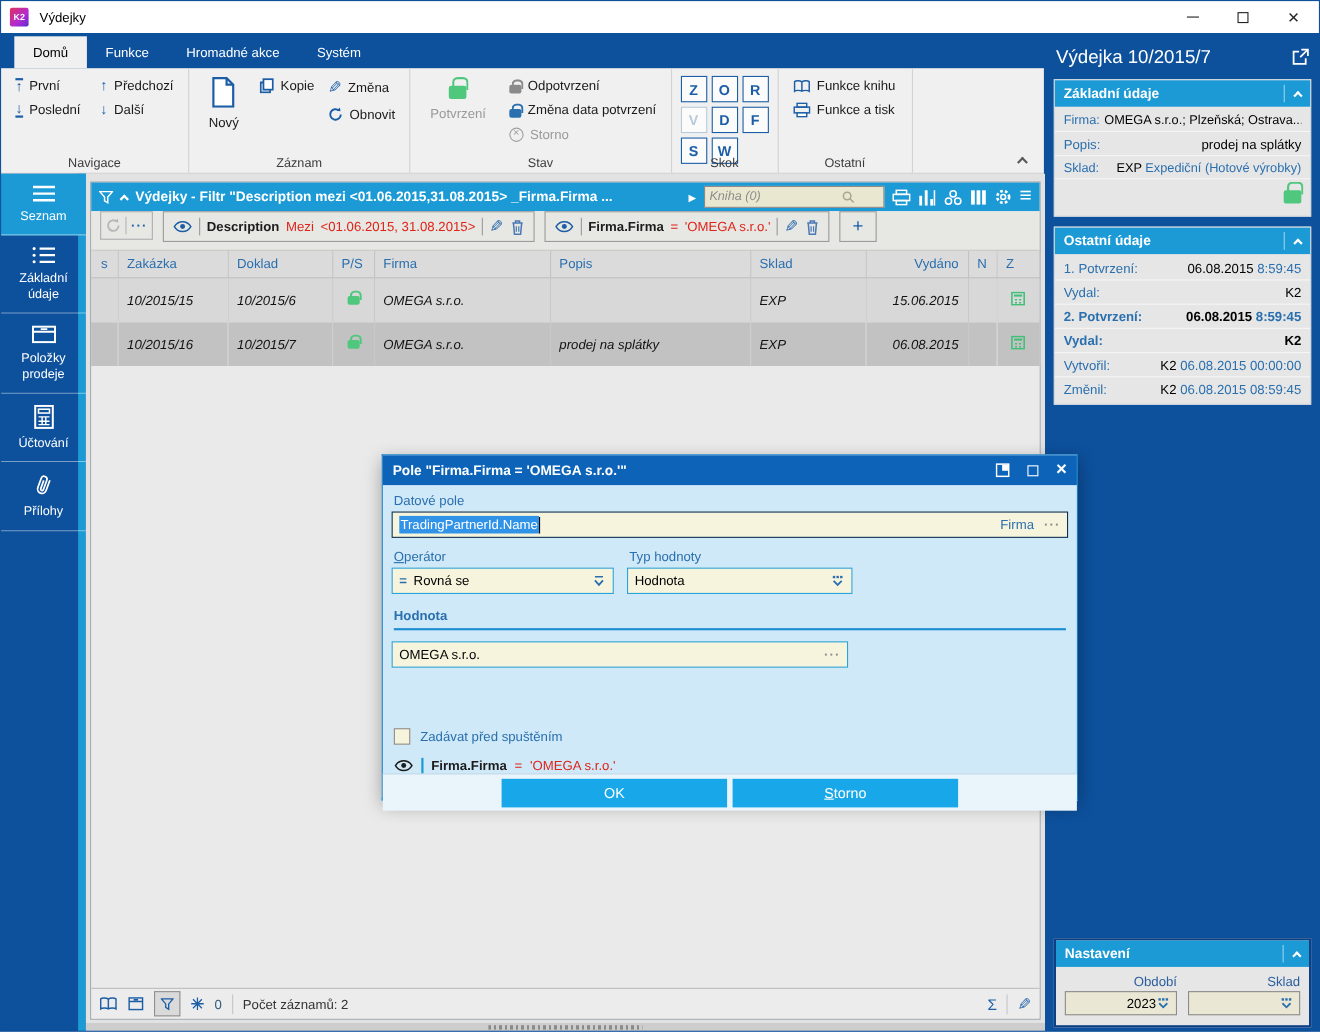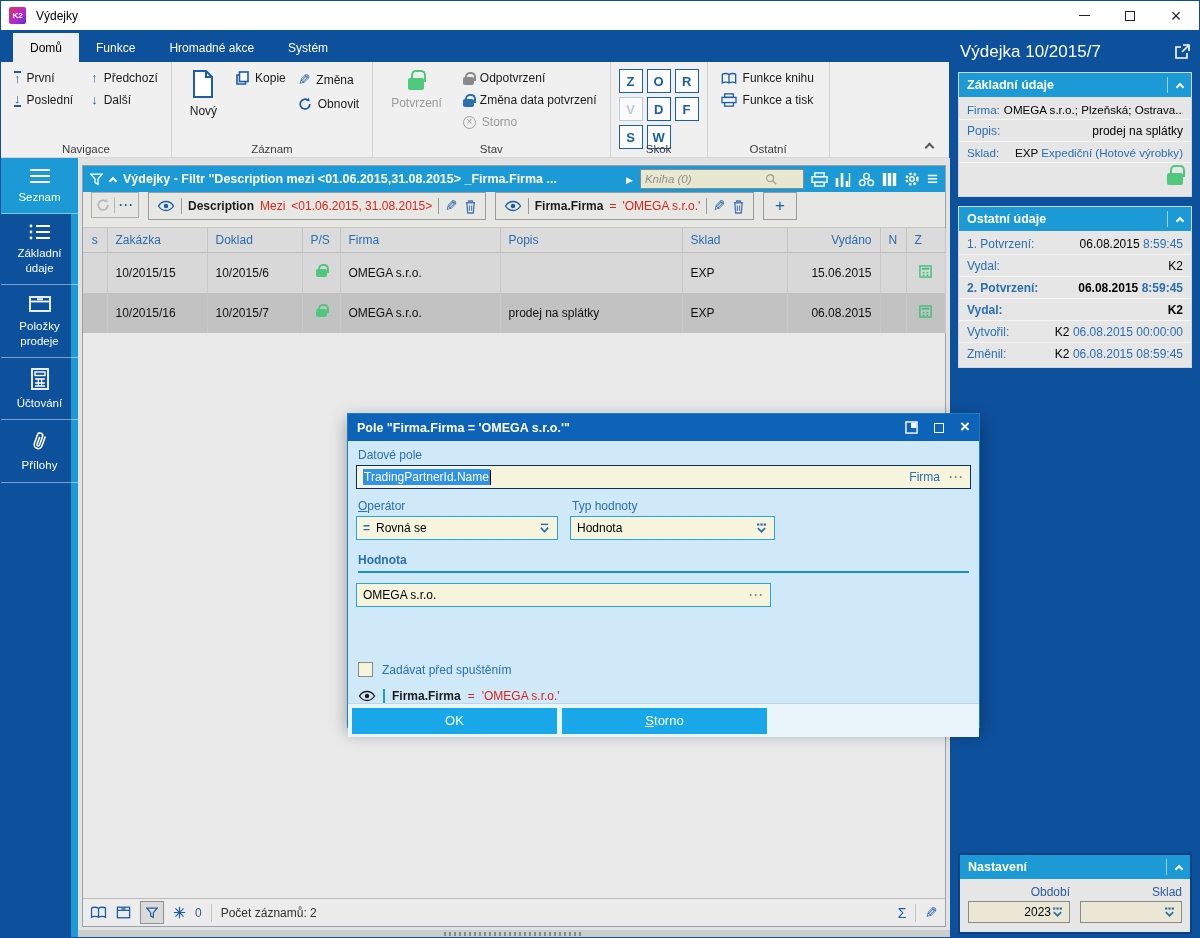--- a/index.html
+++ b/index.html
@@ -99,21 +99,21 @@
   .chip .field { font-weight:bold; color:#1c1c1c; }
   .red { color:#e02318; }
   .i-pencil::before { content:"✎"; font-size:15px; color:#1b5ea6; display:inline-block; transform:scaleX(-1); }
   .addchip { border:1px solid #9b9b9b; width:34px; height:28px; display:flex; align-items:center; justify-content:center; color:#1b5ea6; }
   .i-plus::before { content:"+"; font-size:17px; }
 
   table.tbl { width:862px; border-collapse:collapse; table-layout:fixed; flex:0 0 auto; }
   .tbl th { background:#dbdbdb; color:#2a6fae; font-weight:normal; text-align:left; padding:4px 8px;
     border-right:1px solid #c3c3c3; border-bottom:1px solid #bdbdbd; height:24px; overflow:hidden; }
   .tbl td { background:#d8d8d8; padding:12px 8px; border-right:1px solid #c9c9c9; height:36px; color:#111;
-    overflow:hidden; white-space:nowrap; }
+    overflow:hidden; white-space:nowrap;font-style:italic; }
   .tbl tr.sel td { background:#c2c2c2; }
   .tbl .ctr { text-align:center; } .tbl .rt { text-align:right; }
   .calc-icon { display:inline-block; }
 
   .filler { flex:1 1 auto; background:#eaeaea; }
 
   .statusbar { height:28px; border-top:1px solid #bdbdbd; background:#ececec; display:flex; align-items:center;
     padding:0 7px; gap:9px; flex:0 0 auto; color:#1b5ea6; }
   .sb-sep { width:1px; height:18px; background:#c6c6c6; }
   .filter-active { width:24px; height:23px; border:1px solid #8f8f8f; background:#dadada; display:flex; align-items:center; justify-content:center; }
@@ -170,21 +170,21 @@
   .sec-lbl { color:#2a6fae; font-weight:bold; margin:13px 2px 0; padding-bottom:4px; border-bottom:2px solid #1f8fd4; }
   .val-input { width:415px; height:24px; border:1px solid #29a3dc; background:#f7f4dd; display:flex; align-items:center; padding:0 6px; margin-top:10px; }
   .val-input .vtext { flex:1; color:#000; }
   .chkrow { display:flex; align-items:center; gap:9px; margin-top:55px; margin-left:2px; }
   .chk { width:15px; height:15px; border:1px solid #8a8a8a; background:#f7f4dd; }
   .chk-lbl { color:#2a6fae; }
   .prevrow { display:flex; align-items:center; gap:7px; margin-top:12px; margin-left:2px; }
   .bluebar { width:2px; height:14px; background:#1b9ad6; }
   .prev-field { font-weight:bold; color:#1c1c1c; }
   .dlg-footer { height:34px; background:#e9f4fb; border-top:1px solid #bcd6e8; display:flex; align-items:center;
-    justify-content:flex-start; gap:5px; padding:0 4px; flex:0 0 auto; }
+    justify-content:center; gap:5px; padding:0 4px; flex:0 0 auto; }
   .dbtn { width:205px; height:26px; background:#18a8ea; color:#fff; display:flex; align-items:center; justify-content:center;
     font-size:13px; border:none; font-family:"Liberation Sans",sans-serif; }
   .dbtn .btxt { display:block; }
   .dbtn.storno .btxt::first-letter { text-decoration:underline; }
 
   svg { display:block; }
 </style>
 </head>
 <body>
 

